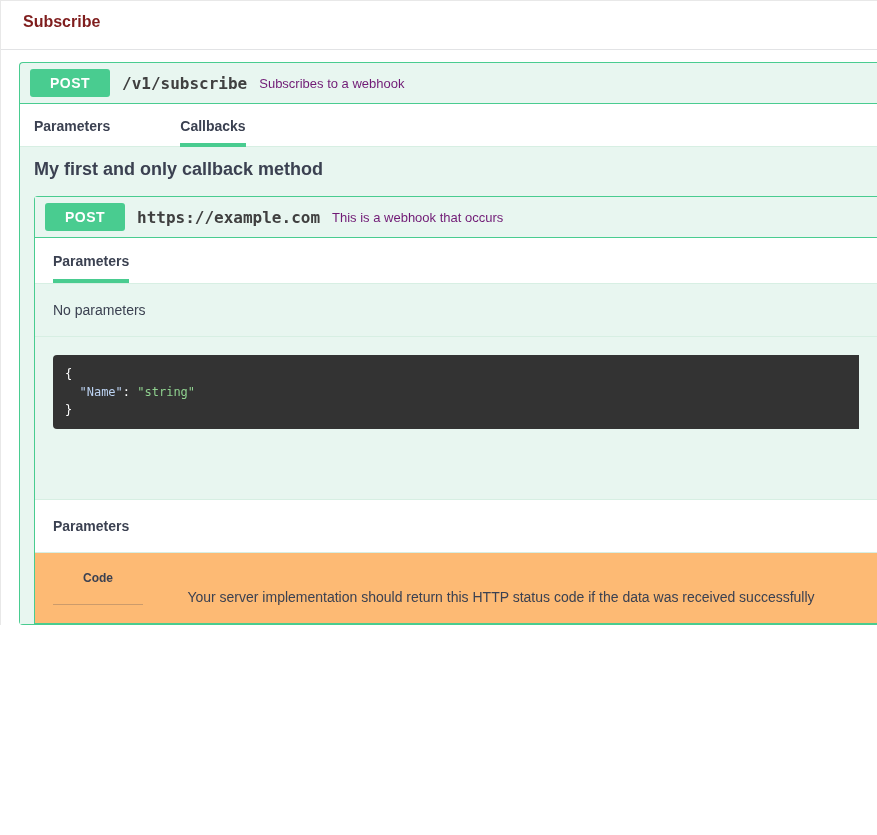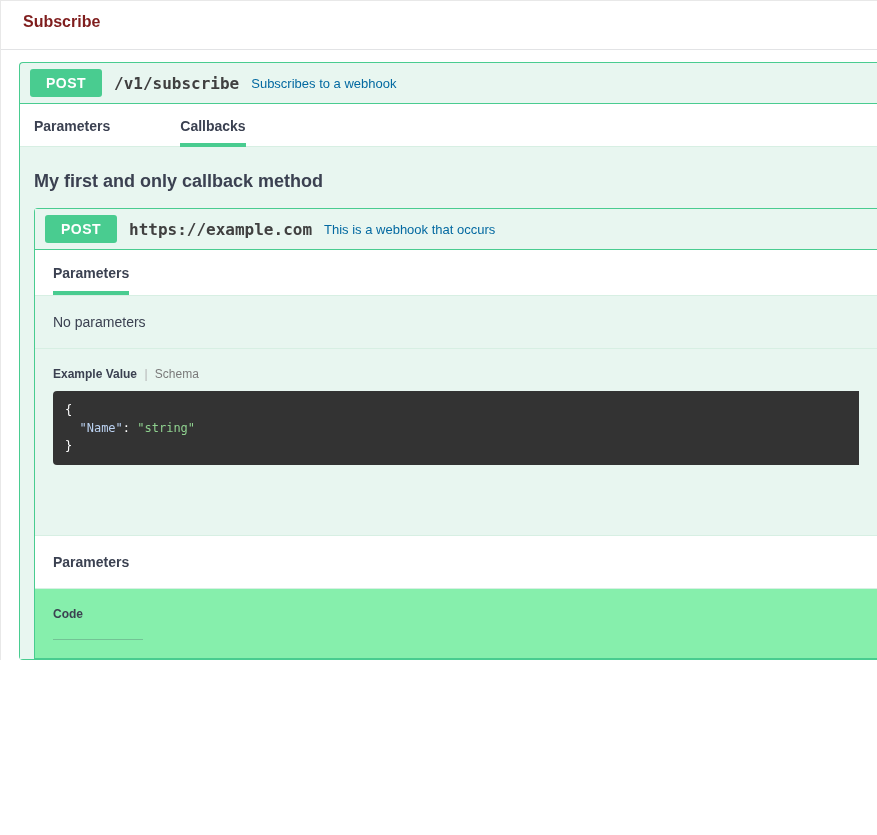--- a/index.html
+++ b/index.html
@@ -39,33 +39,33 @@
     gap: 12px;
     cursor: pointer;
   }
   .method {
     background: #49cc90;
     color: #fff;
     font-weight: 700;
     font-size: 14px;
     letter-spacing: 0.5px;
     padding: 6px 0;
-    width: 72px;
+    width: 80px;
     text-align: center;
     border-radius: 3px;
   }
   .path {
     font-family: "Consolas","Menlo",monospace;
     font-size: 16px;
     font-weight: 600;
     color: #404040;
   }
   .summary {
     font-size: 13px;
-    color: #0369a1;
+    color: #701a75;
   }
 
   
   .tabs {
     background: #fff;
     display: flex;
     border-top: 1px solid #49cc90;
     border-bottom: 1px solid #d7efe3;
     padding: 0 14px;
     gap: 70px;
@@ -81,21 +81,21 @@
   .tab.active::after {
     content: "";
     position: absolute;
     left: 0; right: 0; bottom: -1px;
     height: 4px;
     background: #49cc90;
   }
 
   
   .op-body {
-    padding: 24px 0 0 14px;
+    padding: 12px 0 0 14px;
     background: #e8f6f0;
   }
   .callback-title {
     font-size: 18px;
     font-weight: 700;
     color: #3b4151;
     margin-bottom: 16px;
   }
 
   
@@ -167,23 +167,24 @@
   
   .responses-header {
     background: #fff;
     padding: 18px;
     font-size: 14px;
     font-weight: 700;
     color: #3b4151;
     border-top: 1px solid #d7efe3;
   }
   .responses-body {
-    background: #86efac;
+    background: #fdba74;
     padding: 18px;
     border-top: 1px solid #d7efe3;
+    text-align: center;
   }
   .resp-table {
     display: grid;
     grid-template-columns: 90px 1fr;
     font-size: 13px;
     color: #3b4151;
   }
   .resp-th {
     font-size: 12px;
     font-weight: 700;
@@ -228,34 +229,30 @@
         </div>
 
         <div class="inner-tabs">
           <span class="inner-tab">Parameters</span>
         </div>
 
         <div class="panel noparams">No parameters</div>
 
 
         <div class="panel" style="padding-bottom:70px;">
-          <div class="example-toggle">
-            <span>Example Value</span>
-            <span class="sep">|</span>
-            <span class="inactive">Schema</span>
-          </div>
           <pre class="code"><span class="brace">{</span>
   <span class="key">"Name"</span><span class="brace">: </span><span class="str">"string"</span>
 <span class="brace">}</span></pre>
         </div>
 
         <div class="responses-header">Parameters</div>
 
         <div class="responses-body">
           <div class="resp-table">
             <div class="resp-th">Code</div>
+            <div class="resp-td">Your server implementation should return this HTTP status code if the data was received successfully</div>
           </div>
         </div>
 
       </div>
     </div>
   </div>
 </div>
 
 </body></html>

